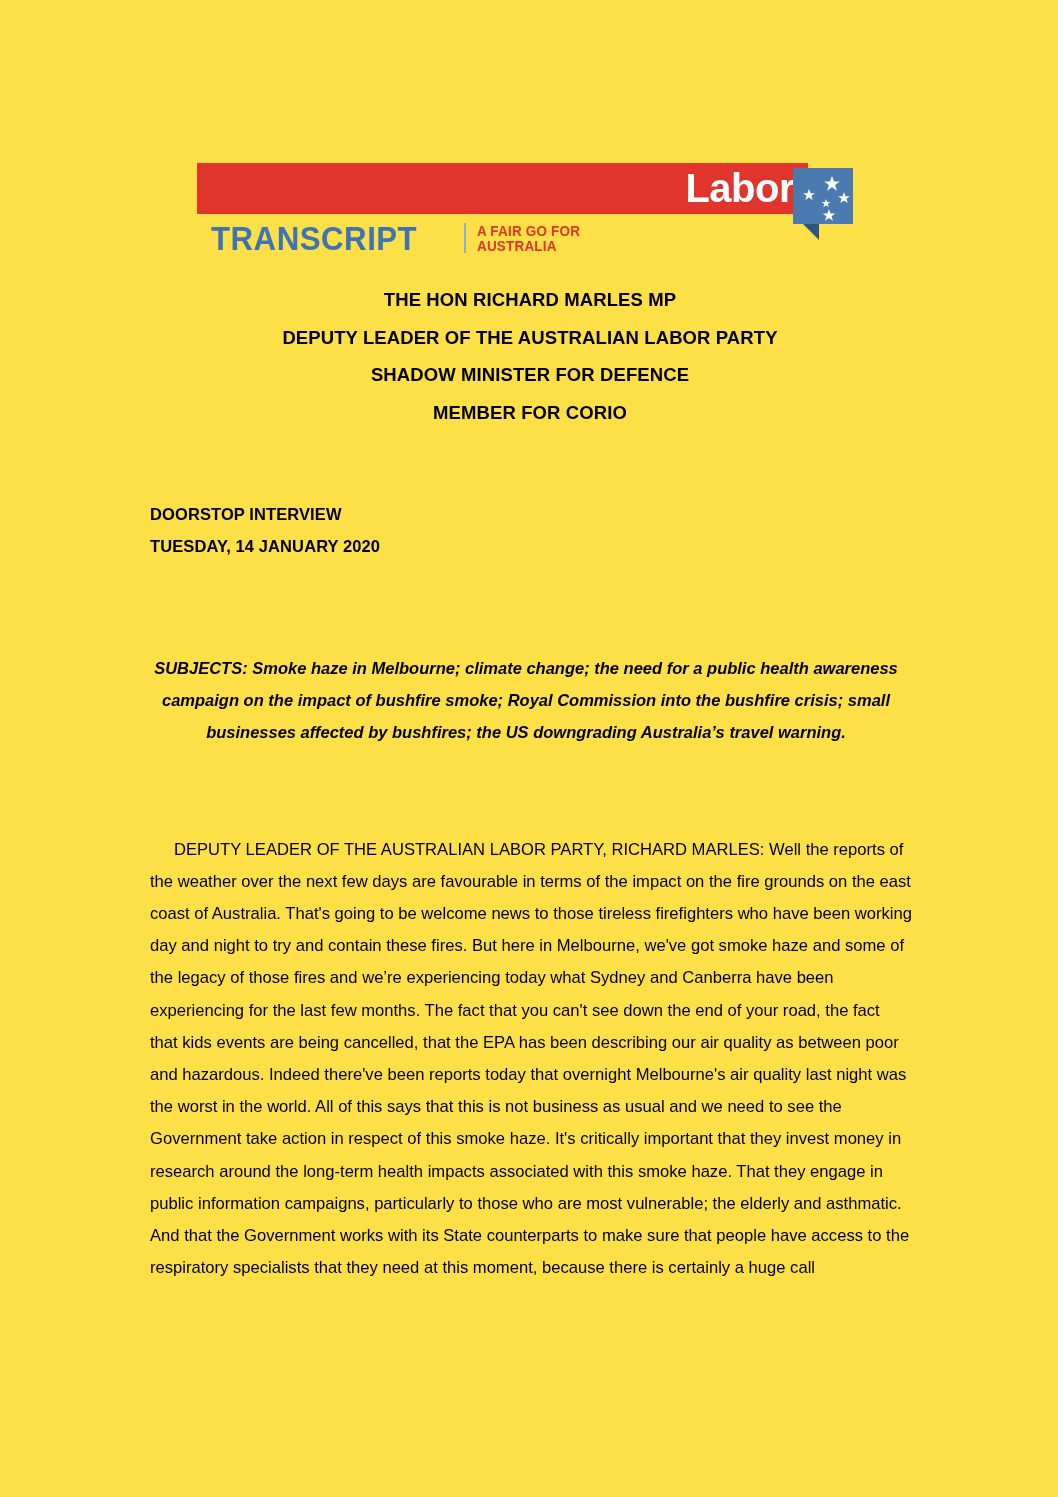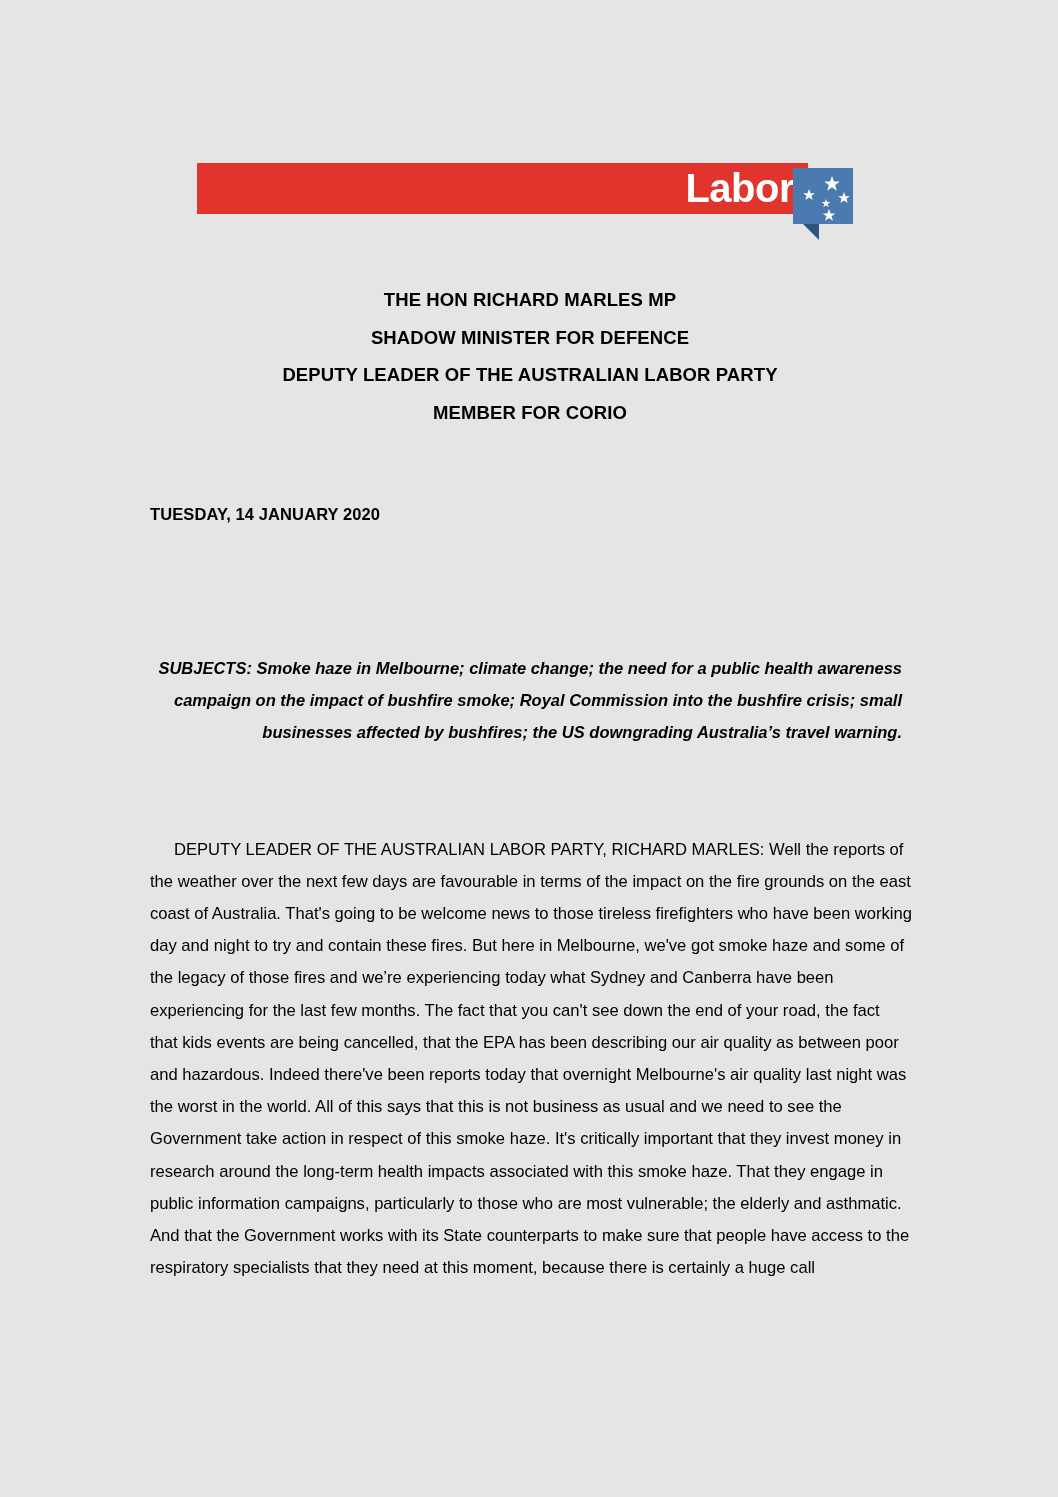--- a/index.html
+++ b/index.html
@@ -9,21 +9,21 @@
     background: #ffffff;
   }
   body {
     font-family: "Liberation Sans", sans-serif;
     color: #000000;
   }
   .page {
     position: relative;
     width: 1058px;
     height: 1497px;
-    background: #e5e5e5;
+    background: #fde047;
     overflow: hidden;
     box-sizing: border-box;
   }
 
   
   .masthead {
     position: absolute;
     left: 197px;
     top: 163px;
     width: 658px;
@@ -148,21 +148,21 @@
   .subjects {
     position: absolute;
     left: 150px;
     top: 652px;
     width: 752px;
     font-family: "Liberation Sans", sans-serif;
     font-weight: bold;
     font-style: italic;
     font-size: 16.5px;
     line-height: 32px;
-    text-align: right;
+    text-align: center;
   }
 
   
   .body-block {
     position: absolute;
     left: 150px;
     top: 817px;
     width: 762px;
     font-family: "Liberation Sans", sans-serif;
     font-size: 16.6px;
@@ -194,30 +194,39 @@
             <polygon points="39,8 41.0,13.6 46.8,13.6 42.1,17.1 43.9,22.7 39,19.3 34.1,22.7 35.9,17.1 31.2,13.6 37.0,13.6"></polygon>
             <polygon points="16,21 17.5,25.2 21.9,25.2 18.4,27.8 19.7,32.0 16,29.4 12.3,32.0 13.6,27.8 10.1,25.2 14.5,25.2"></polygon>
             <polygon points="51,24 52.5,28.2 56.9,28.2 53.4,30.8 54.7,35.0 51,32.4 47.3,35.0 48.6,30.8 45.1,28.2 49.5,28.2"></polygon>
             <polygon points="33,31 34.1,34.1 37.4,34.1 34.7,36.1 35.7,39.2 33,37.2 30.3,39.2 31.3,36.1 28.6,34.1 31.9,34.1"></polygon>
             <polygon points="36,41 37.6,45.5 42.3,45.5 38.5,48.3 40.0,52.8 36,50.0 32.0,52.8 33.5,48.3 29.7,45.5 34.4,45.5"></polygon>
           </g>
         </svg>
       </div>
     </div>
 
+    <div class="brandline">
+      <div class="brand-transcript">TRANSCRIPT</div>
+      <div class="brand-divider"></div>
+      <div class="brand-tagline">
+        <span>A FAIR GO FOR</span>
+        <span>AUSTRALIA</span>
+      </div>
+    </div>
   </div>
 
   <div class="title-block">
     <div class="title-line">THE HON RICHARD MARLES MP</div>
+    <div class="title-line">DEPUTY LEADER OF THE AUSTRALIAN LABOR PARTY</div>
     <div class="title-line">SHADOW MINISTER FOR DEFENCE</div>
-    <div class="title-line">DEPUTY LEADER OF THE AUSTRALIAN LABOR PARTY</div>
     <div class="title-line">MEMBER FOR CORIO</div>
   </div>
 
   <div class="meta-block">
+    <div class="meta-line">DOORSTOP INTERVIEW</div>
     <div class="meta-line">TUESDAY, 14 JANUARY 2020</div>
   </div>
 
   <div class="subjects">SUBJECTS: Smoke haze in Melbourne; climate change; the need for a public health awareness campaign on the impact of bushfire smoke; Royal Commission into the bushfire crisis; small businesses affected by bushfires; the US downgrading Australia’s travel warning.</div>
 
   <p class="body-block">
     <span class="speaker">DEPUTY LEADER OF THE AUSTRALIAN LABOR PARTY, RICHARD MARLES:</span><span> Well the reports of the weather over the next few days are favourable in terms of the impact on the fire grounds on the east coast of Australia. That's going to be welcome news to those tireless firefighters who have been working day and night to try and contain these fires. But here in Melbourne, we've got smoke haze and some of the legacy of those fires and we’re experiencing today what Sydney and Canberra have been experiencing for the last few months. The fact that you can't see down the end of your road, the fact that kids events are being cancelled, that the EPA has been describing our air quality as between poor and hazardous. Indeed there've been reports today that overnight Melbourne's air quality last night was the worst in the world. All of this says that this is not business as usual and we need to see the Government take action in respect of this smoke haze. It's critically important that they invest money in research around the long-term health impacts associated with this smoke haze. That they engage in public information campaigns, particularly to those who are most vulnerable; the elderly and asthmatic. And that the Government works with its State counterparts to make sure that people have access to the respiratory specialists that they need at this moment, because there is certainly a huge call</span>
   </p>
 
 </div>

